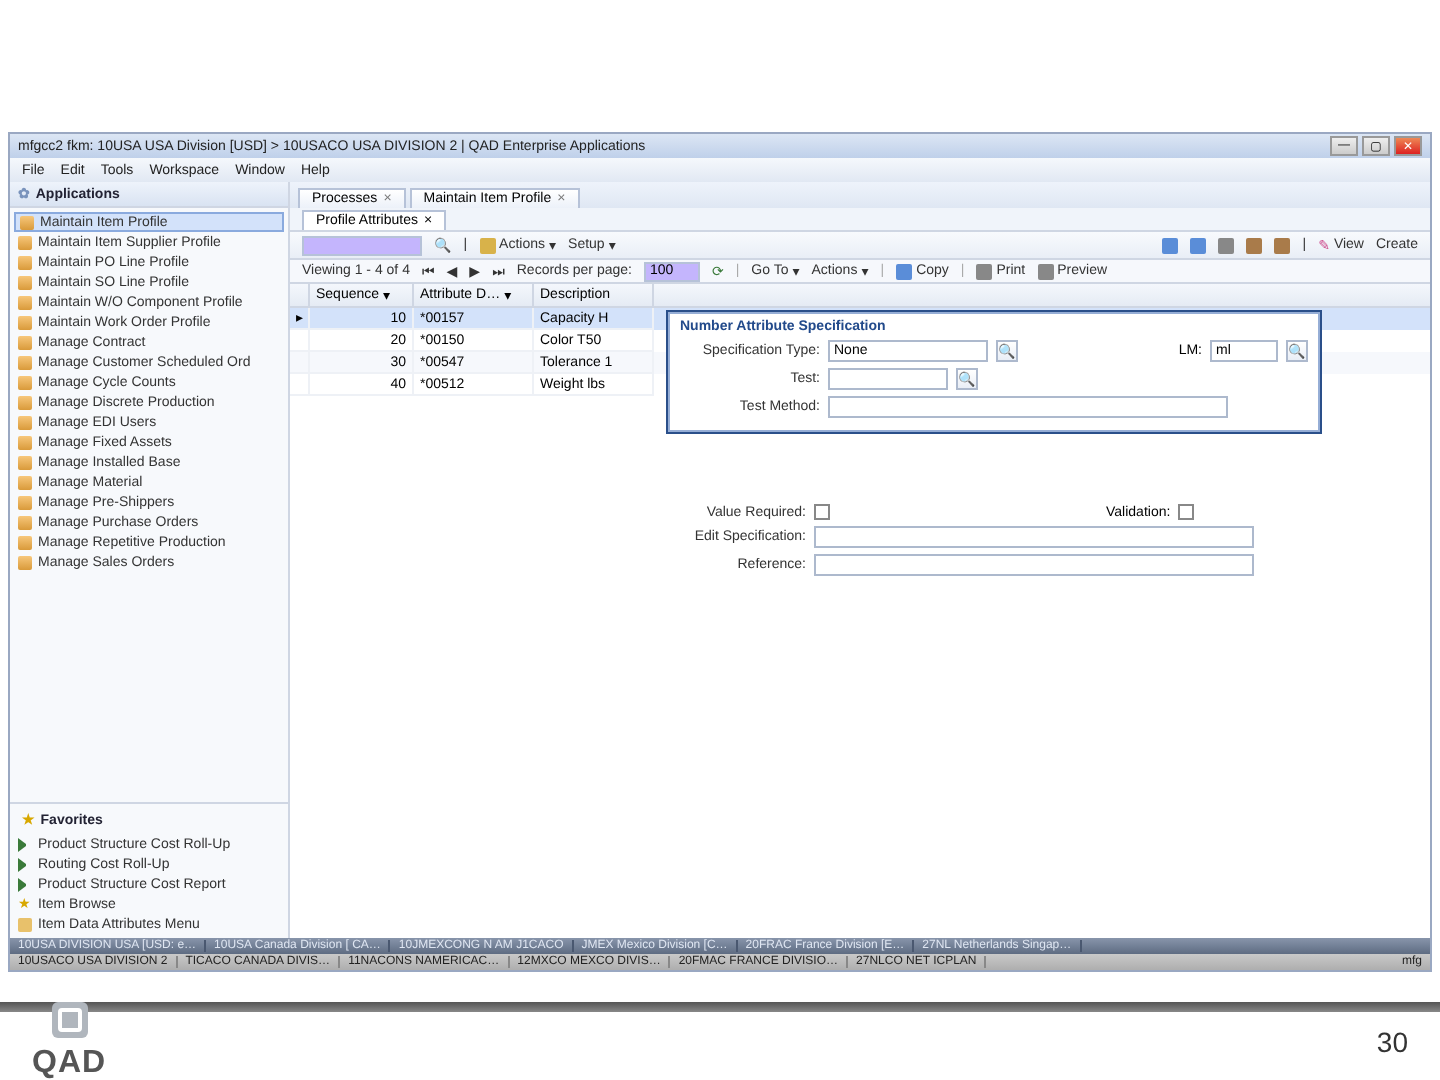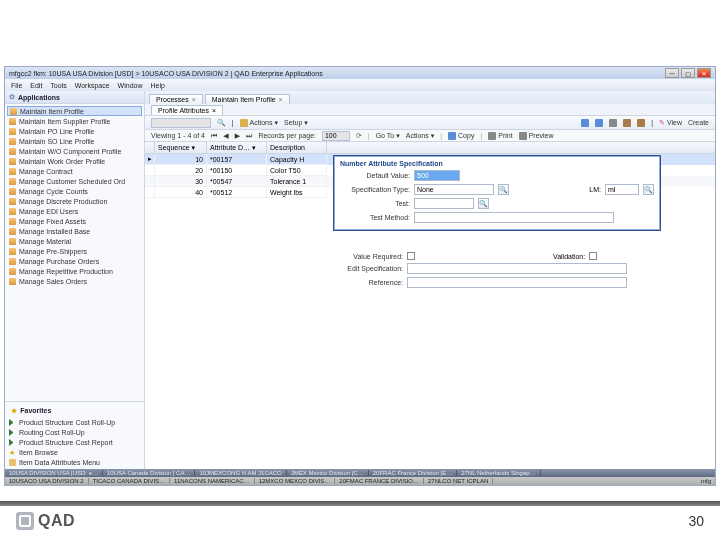--- a/index.html
+++ b/index.html
@@ -42,21 +42,21 @@
   .subtabstrip { height: 12px; background: #f0f4fa; display: flex; align-items: flex-end; padding-left: 6px; font-size: 7px; border-bottom: 1px solid #cfd6e3;}
   .subtab { padding: 1px 6px; border: 1px solid #b6c2d8; border-bottom: none; background: #fff; display: flex; gap: 3px; cursor: pointer;}
 
   .toolbar { height: 14px; background: linear-gradient(#f8fafd,#e9eef6); border-bottom: 1px solid #cfd6e3; display: flex; align-items: center; gap: 6px; padding: 0 6px; font-size: 7px; color: #333; }
   .tbtn { display: flex; align-items: center; gap: 2px; cursor: pointer; }
   .ticon { width: 8px; height: 8px; background: #d8b24a; border-radius: 1px; }
   .ticon.blue { background: #5a8dd8; }
   .ticon.brown { background: #a97b4a; }
   .ticon.gray { background: #888; }
   .spacer { flex: 1; }
-  .small-input { height: 10px; width: 28px; border: 1px solid #b6c2d8; font-size: 7px; padding: 0 2px; background: #e5e5e5; }
+  .small-input { height: 10px; width: 28px; border: 1px solid #b6c2d8; font-size: 7px; padding: 0 2px; background: #c4b5fd; }
 
   .rec-bar { height: 12px; background: #f6f8fc; border-bottom: 1px solid #cfd6e3; display: flex; align-items: center; gap: 6px; padding: 0 6px; font-size: 7px; color: #333;}
   .rec-bar .sep { color: #aaa; }
 
   .grid-area { position: relative; flex: 1; background: #fff; }
   .grid-header { display: flex; height: 12px; background: linear-gradient(#f4f7fc,#e5ebf4); border-bottom: 1px solid #cfd6e3; font-size: 7px; }
   .gh { border-right: 1px solid #cfd6e3; padding: 1px 3px; display: flex; align-items: center; gap: 2px; }
   .grid-row { display: flex; height: 11px; font-size: 7px; }
   .grid-row:nth-child(even) { background: #f6f8fc; }
   .grid-row.selected { background: #d3e2fa; }
@@ -74,21 +74,21 @@
 
   .bottom-fields { position: absolute; top: 110px; left: 188px; font-size: 7px; }
   .bottom-fields .fld .lbl { width: 70px; }
   .status-top { height: 8px; background: linear-gradient(#8895ab,#5e6c82); display: flex; font-size: 6px; color: #dfe6f2; align-items: center; }
   .status-seg { padding: 0 4px; border-right: 1px solid #4a5870; }
   .status-bot { height: 8px; background: linear-gradient(#c9c9c9,#aeaeae); display: flex; font-size: 6px; color: #222; align-items: center; justify-content: flex-end; padding-right: 4px;}
   .status-wrap { position: absolute; bottom: 0; left: 0; right: 0; display: flex; flex-direction: column; }
 
   
   .footer { position: absolute; bottom: 4px; left: 0; right: 0; height: 30px; display: flex; align-items: center; justify-content: space-between; padding: 0 16px; }
-  .qad-logo { display: flex; align-items: center; gap: 4px; }
+  .qad-logo { display: flex; align-items: center; gap: 4px; flex-direction: column; }
   .qad-icon { width: 18px; height: 18px; background: #b0b6bd; border-radius: 3px; position: relative; }
   .qad-icon::after { content: ""; position: absolute; inset: 3px; border: 2px solid #fff; border-radius: 2px; }
   .qad-text { font-size: 16px; font-weight: bold; color: #555; letter-spacing: 0.5px;}
   .page-num { font-size: 14px; color: #333; }
   .divider { position: absolute; bottom: 34px; left: 0; right: 0; height: 5px; background: linear-gradient(#555,#888); }
 
   .menu-search-box { display:flex; align-items:center; gap:3px; padding:1px 3px; border:1px solid #c8d2e3; margin:2px; background:#fff; }
   .menu-search-box input { border:none; font-size:7px; width:90px; background:transparent; }
   .menu-search-box .mag { color:#5a8dd8; font-size:7px; }
 </style>
@@ -346,24 +346,20 @@
         <div class="grid-row">
           <div class="gc" style="width:10px"></div>
           <div class="gc" style="width:52px;justify-content:flex-end">40</div>
           <div class="gc" style="width:60px">*00512</div>
           <div class="gc" style="width:60px">Weight lbs</div>
         </div>
 
         <div class="spec-panel">
           <div class="panel-title">Number Attribute Specification</div>
           <div class="fld">
-            <span class="lbl">Default Value:</span>
-            <input type="text" class="blue-input" style="width: 46px;" value="500">
-          </div>
-          <div class="fld">
             <span class="lbl">Specification Type:</span>
             <input type="text" style="width: 80px;" value="None">
             <span class="lookup">🔍</span>
             <span style="flex:1"></span>
             <span>LM:</span>
             <input type="text" style="width: 34px;" value="ml">
             <span class="lookup">🔍</span>
           </div>
           <div class="fld">
             <span class="lbl">Test:</span>

